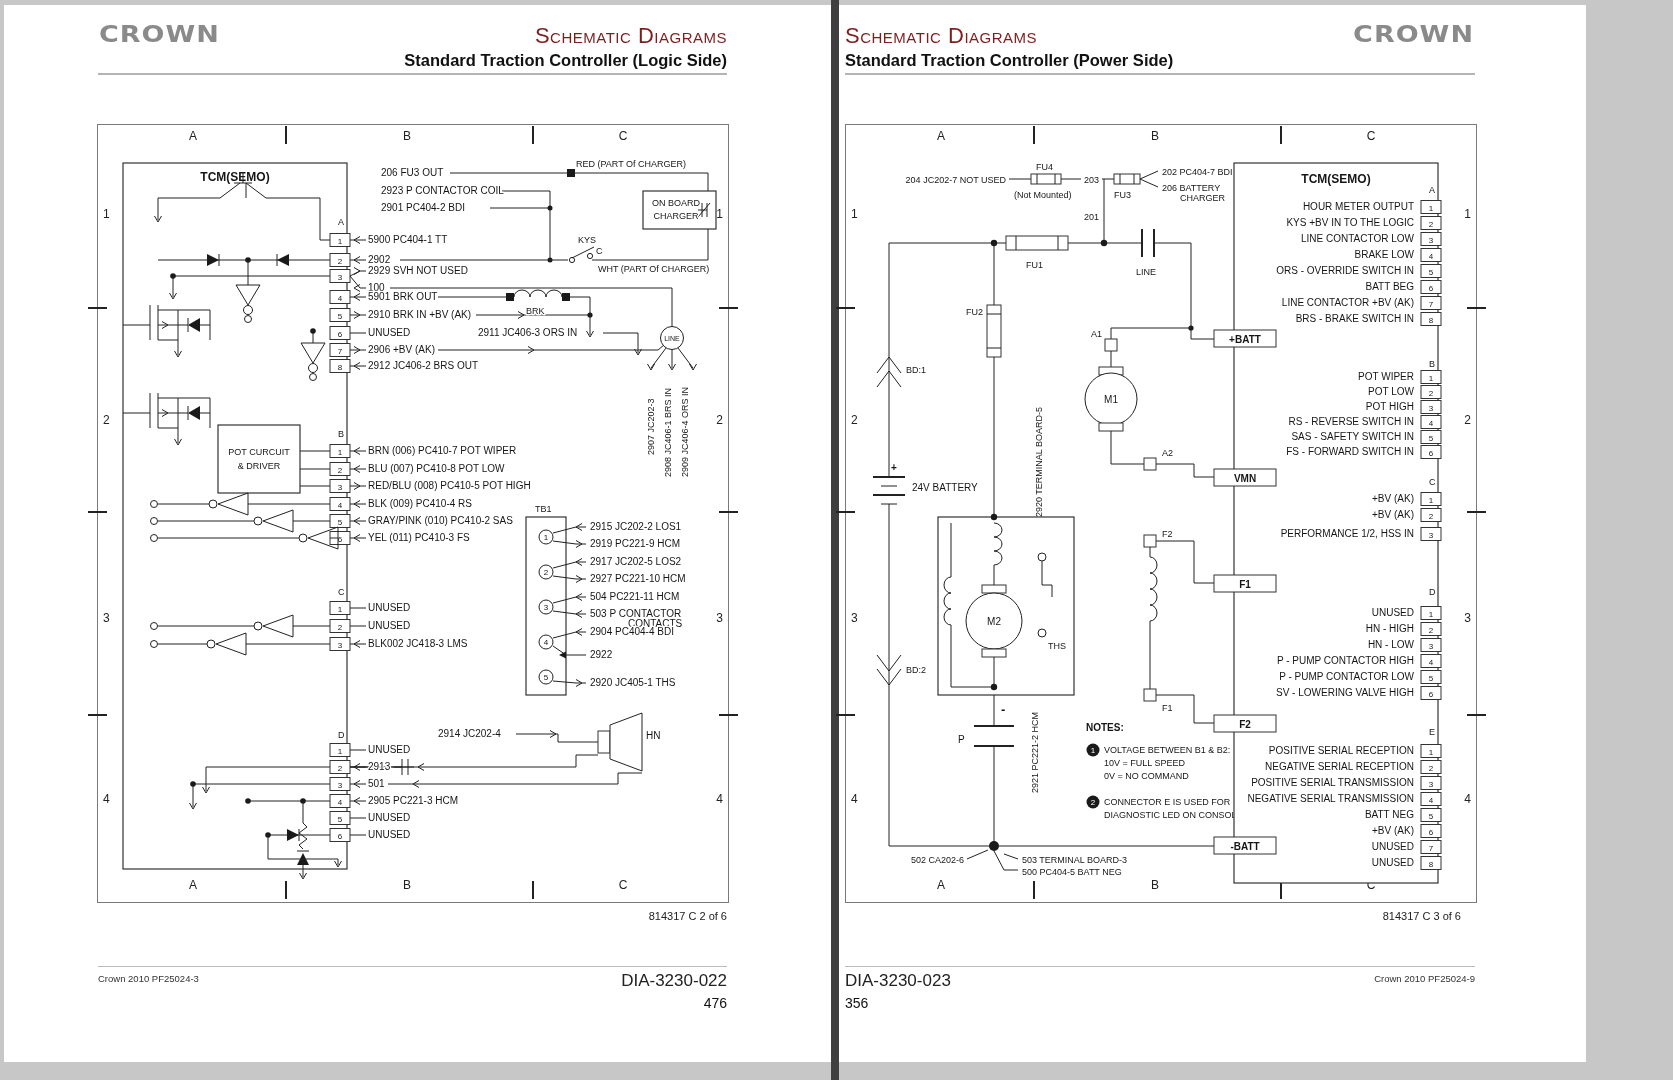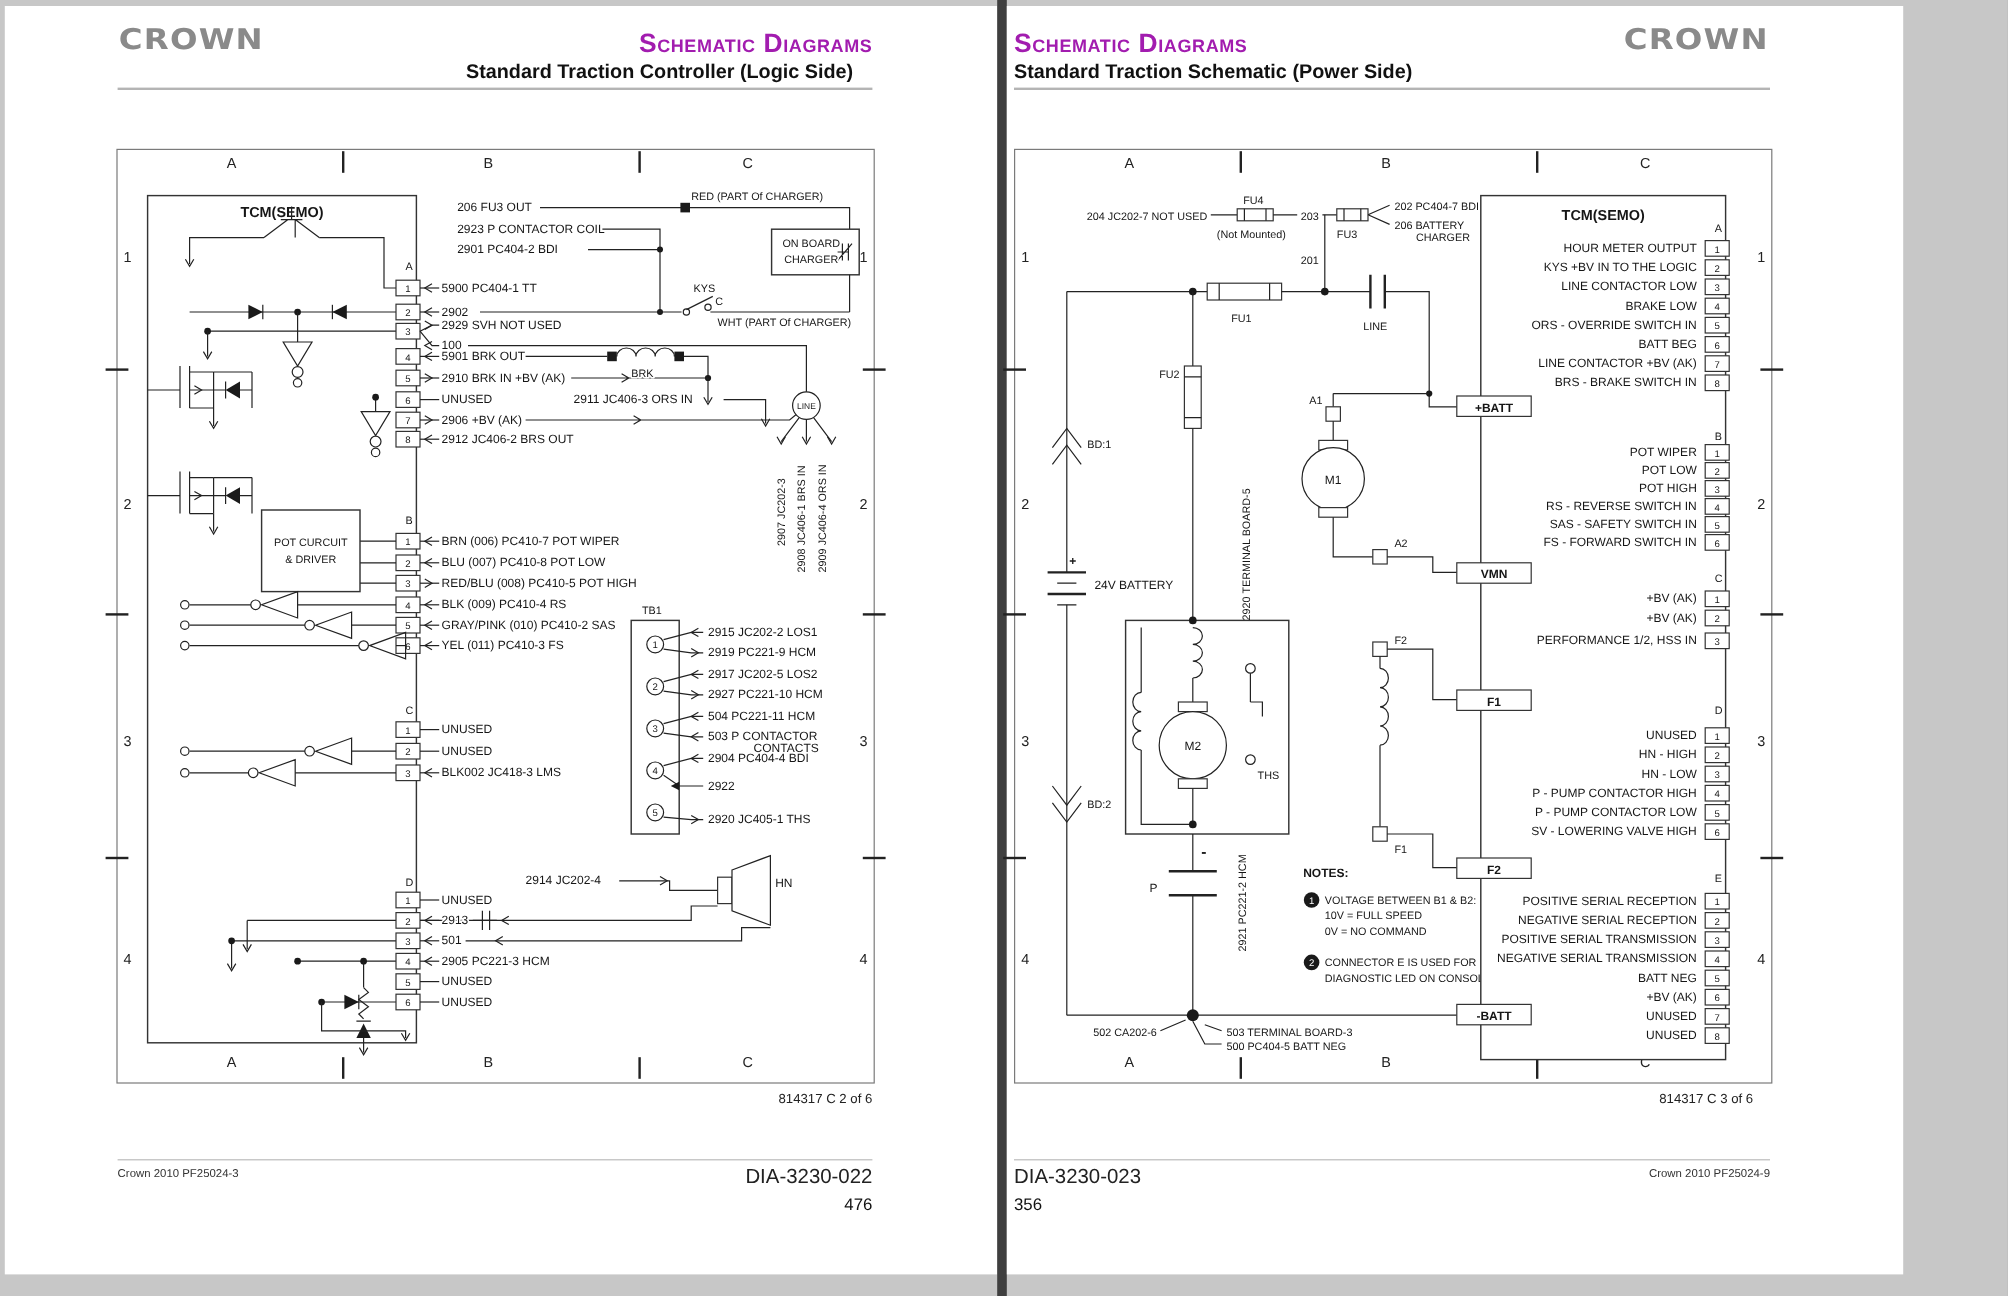--- a/index.html
+++ b/index.html
@@ -2,21 +2,21 @@
 <html><head>
 <meta charset="utf-8">
 <style>
   html,body{margin:0;padding:0;background:#bdbdbd;font-family:"Liberation Sans",sans-serif;}
   .canvas{position:relative;width:1673px;height:1080px;background:#c7c7c7;overflow:hidden;}
   .page{position:absolute;top:5px;height:1057px;background:#ffffff;}
   .page-left{left:4px;width:827px;}
   .page-right{left:839px;width:747px;}
   .gutter{position:absolute;left:831px;top:0;width:8px;height:1080px;background:#3f3f3f;}
   .crown{position:absolute;font-weight:900;font-size:27px;color:#8a8a8a;letter-spacing:1px;transform:scaleY(.88);font-family:"DejaVu Sans",sans-serif;}
-  .sch-title{position:absolute;font-weight:bold;font-size:22px;color:#a21caf;font-variant:small-caps;letter-spacing:.5px;}
+  .sch-title{position:absolute;font-weight:normal;font-size:22px;color:#7f1d1d;font-variant:small-caps;letter-spacing:.5px;}
   .sch-sub{position:absolute;font-weight:bold;font-size:16.5px;color:#111;}
   .hr{position:absolute;height:2px;background:#b4b4b4;}
   .frame{position:absolute;border:1.5px solid #7a7a7a;width:630px;height:777px;background:#fff;}
   .gcol{position:absolute;font-size:12px;color:#222;width:24px;text-align:center;}
   .gsep{position:absolute;width:1.5px;height:18px;background:#222;}
   .grow{position:absolute;font-size:12px;color:#222;}
   .gtick{position:absolute;width:19px;height:1.5px;background:#222;}
   .docnum{position:absolute;font-size:11px;color:#222;}
   .f-rule{position:absolute;height:1px;background:#bbb;}
   .foot-sm{position:absolute;font-size:9.5px;color:#333;}
@@ -37,21 +37,21 @@
   svg.sch .oc{fill:#fff;stroke:#222;stroke-width:1;}
 </style>
 </head>
 <body>
 
 <div class="canvas">
 
   <div class="page page-left">
     <div class="crown" style="left:95px;top:13px;">CROWN</div>
     <div class="sch-title" style="right:104px;top:18px;">Schematic Diagrams</div>
-    <div class="sch-sub" style="right:120px;top:46px;">Standard Traction Controller (Logic Side)</div>
+    <div class="sch-sub" style="right:104px;top:46px;">Standard Traction Controller (Logic Side)</div>
     <div class="hr" style="left:94px;top:68px;width:629px;"></div>
 
     <div class="frame" style="left:93px;top:119px;">
 
       <div class="gcol" style="left:83px;top:4px;">A</div>
       <div class="gcol" style="left:297px;top:4px;">B</div>
       <div class="gcol" style="left:513px;top:4px;">C</div>
       <div class="gsep" style="left:187px;top:1px;"></div>
       <div class="gsep" style="left:434px;top:1px;"></div>
       <div class="gcol" style="left:83px;top:753px;">A</div>
@@ -438,21 +438,21 @@
     <div class="f-rule" style="left:94px;top:961px;width:629px;"></div>
     <div class="foot-sm" style="left:94px;top:968px;">Crown 2010 PF25024-3</div>
     <div class="foot-md" style="right:104px;top:966px;">DIA-3230-022</div>
     <div class="pagenum" style="right:104px;top:990px;">476</div>
   </div>
 
   <div class="gutter"></div>
 
   <div class="page page-right">
     <div class="sch-title" style="left:6px;top:18px;">Schematic Diagrams</div>
-    <div class="sch-sub" style="left:6px;top:46px;">Standard Traction Schematic (Power Side)</div>
+    <div class="sch-sub" style="left:6px;top:46px;">Standard Traction Controller (Power Side)</div>
     <div class="crown" style="right:112px;top:13px;">CROWN</div>
     <div class="hr" style="left:6px;top:68px;width:630px;"></div>
 
     <div class="frame" style="left:6px;top:119px;">
       <div class="gcol" style="left:83px;top:4px;">A</div>
       <div class="gcol" style="left:297px;top:4px;">B</div>
       <div class="gcol" style="left:513px;top:4px;">C</div>
       <div class="gsep" style="left:187px;top:1px;"></div>
       <div class="gsep" style="left:434px;top:1px;"></div>
       <div class="gcol" style="left:83px;top:753px;">A</div>

